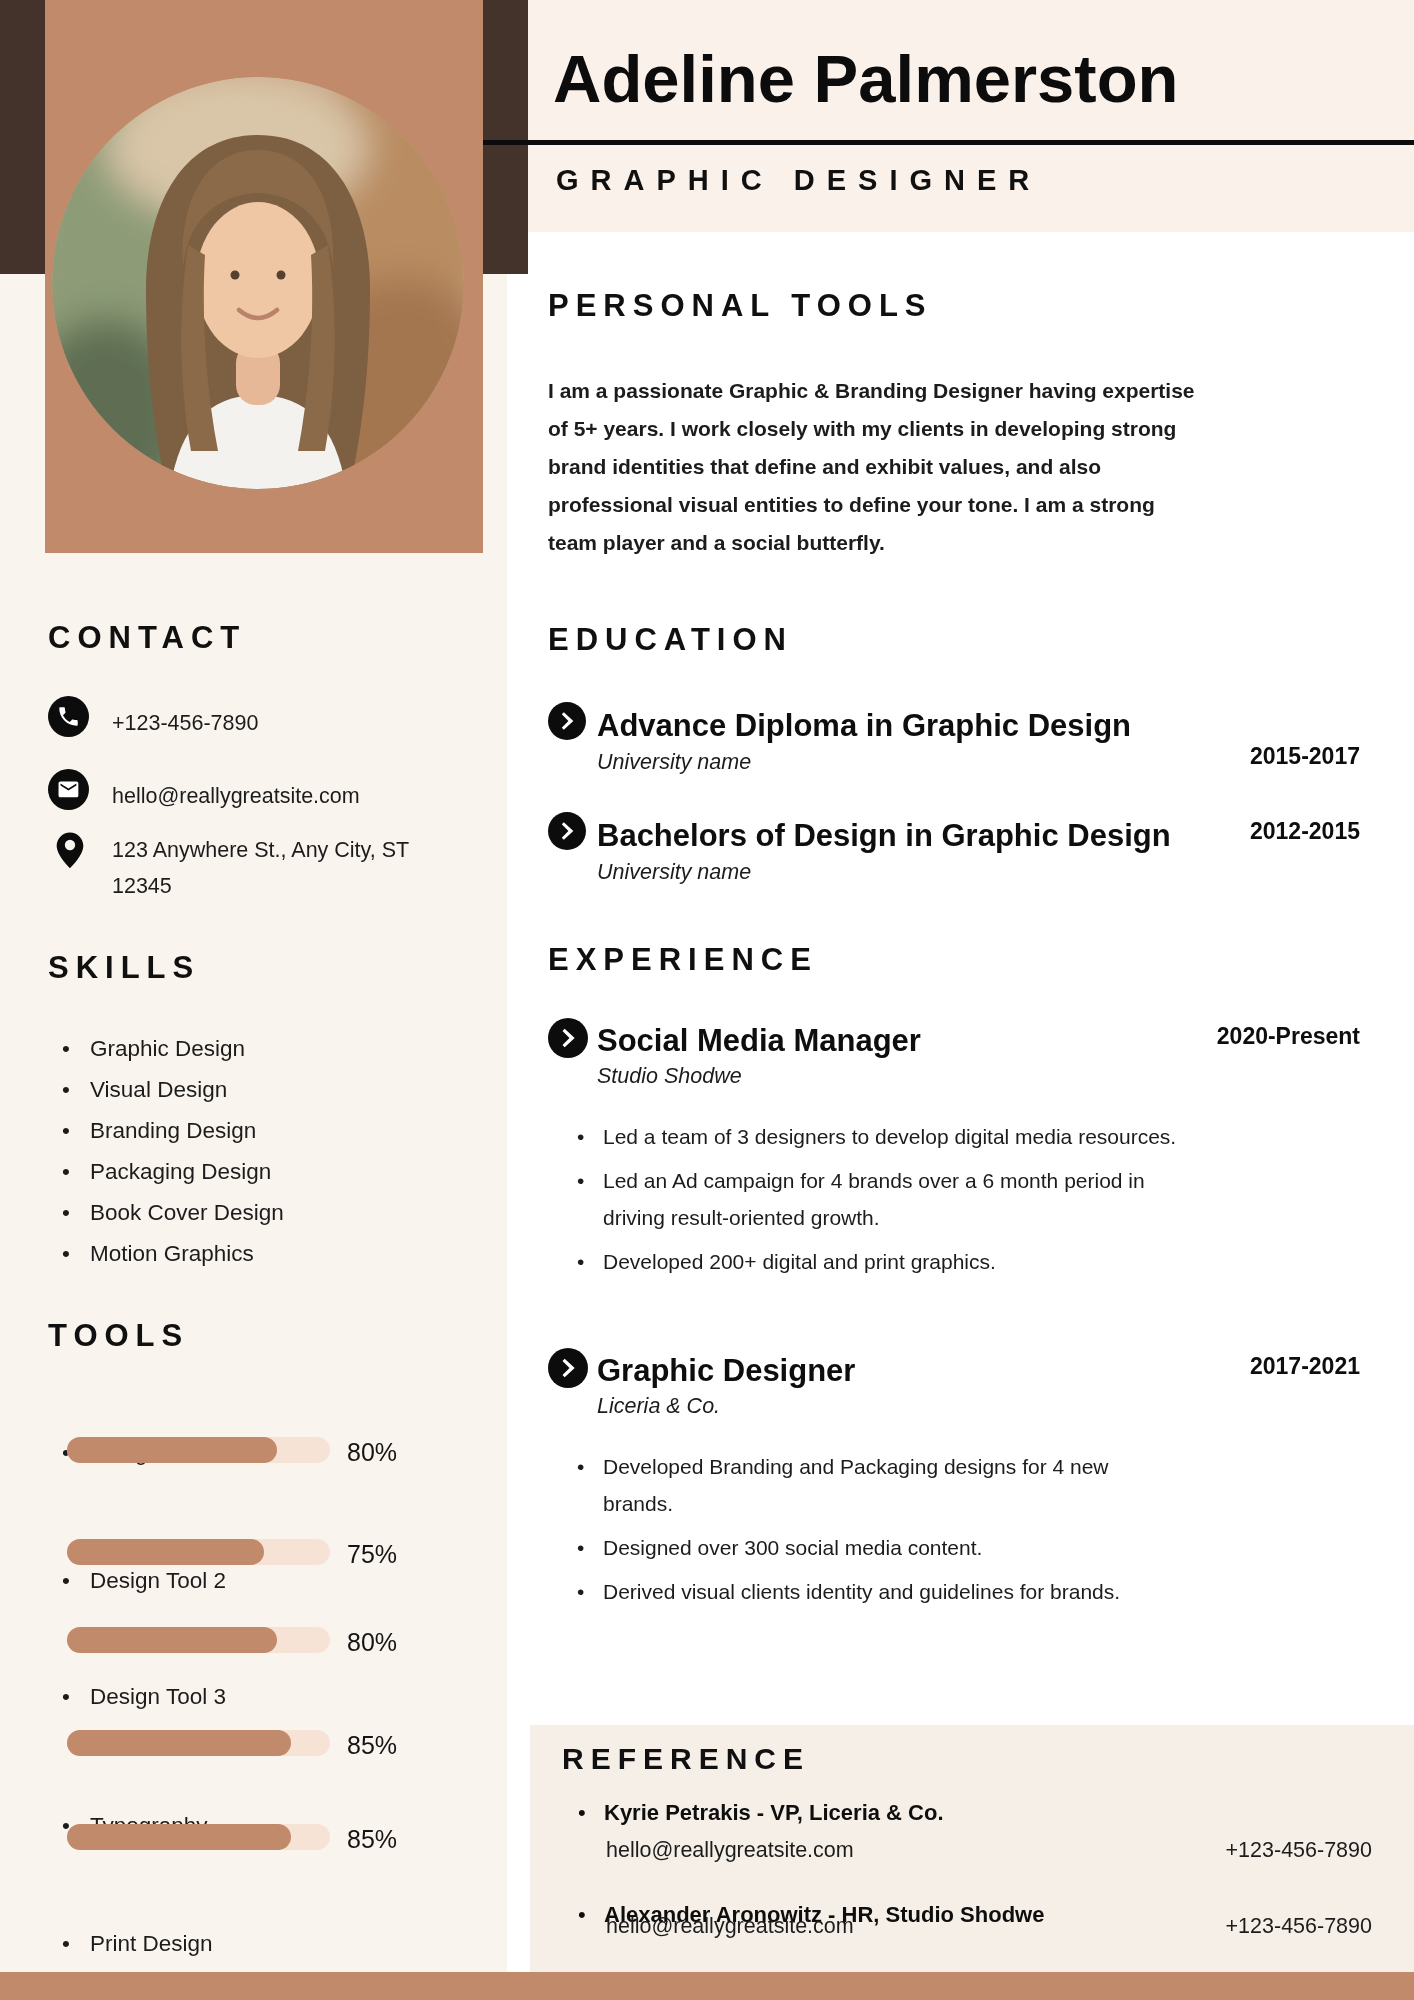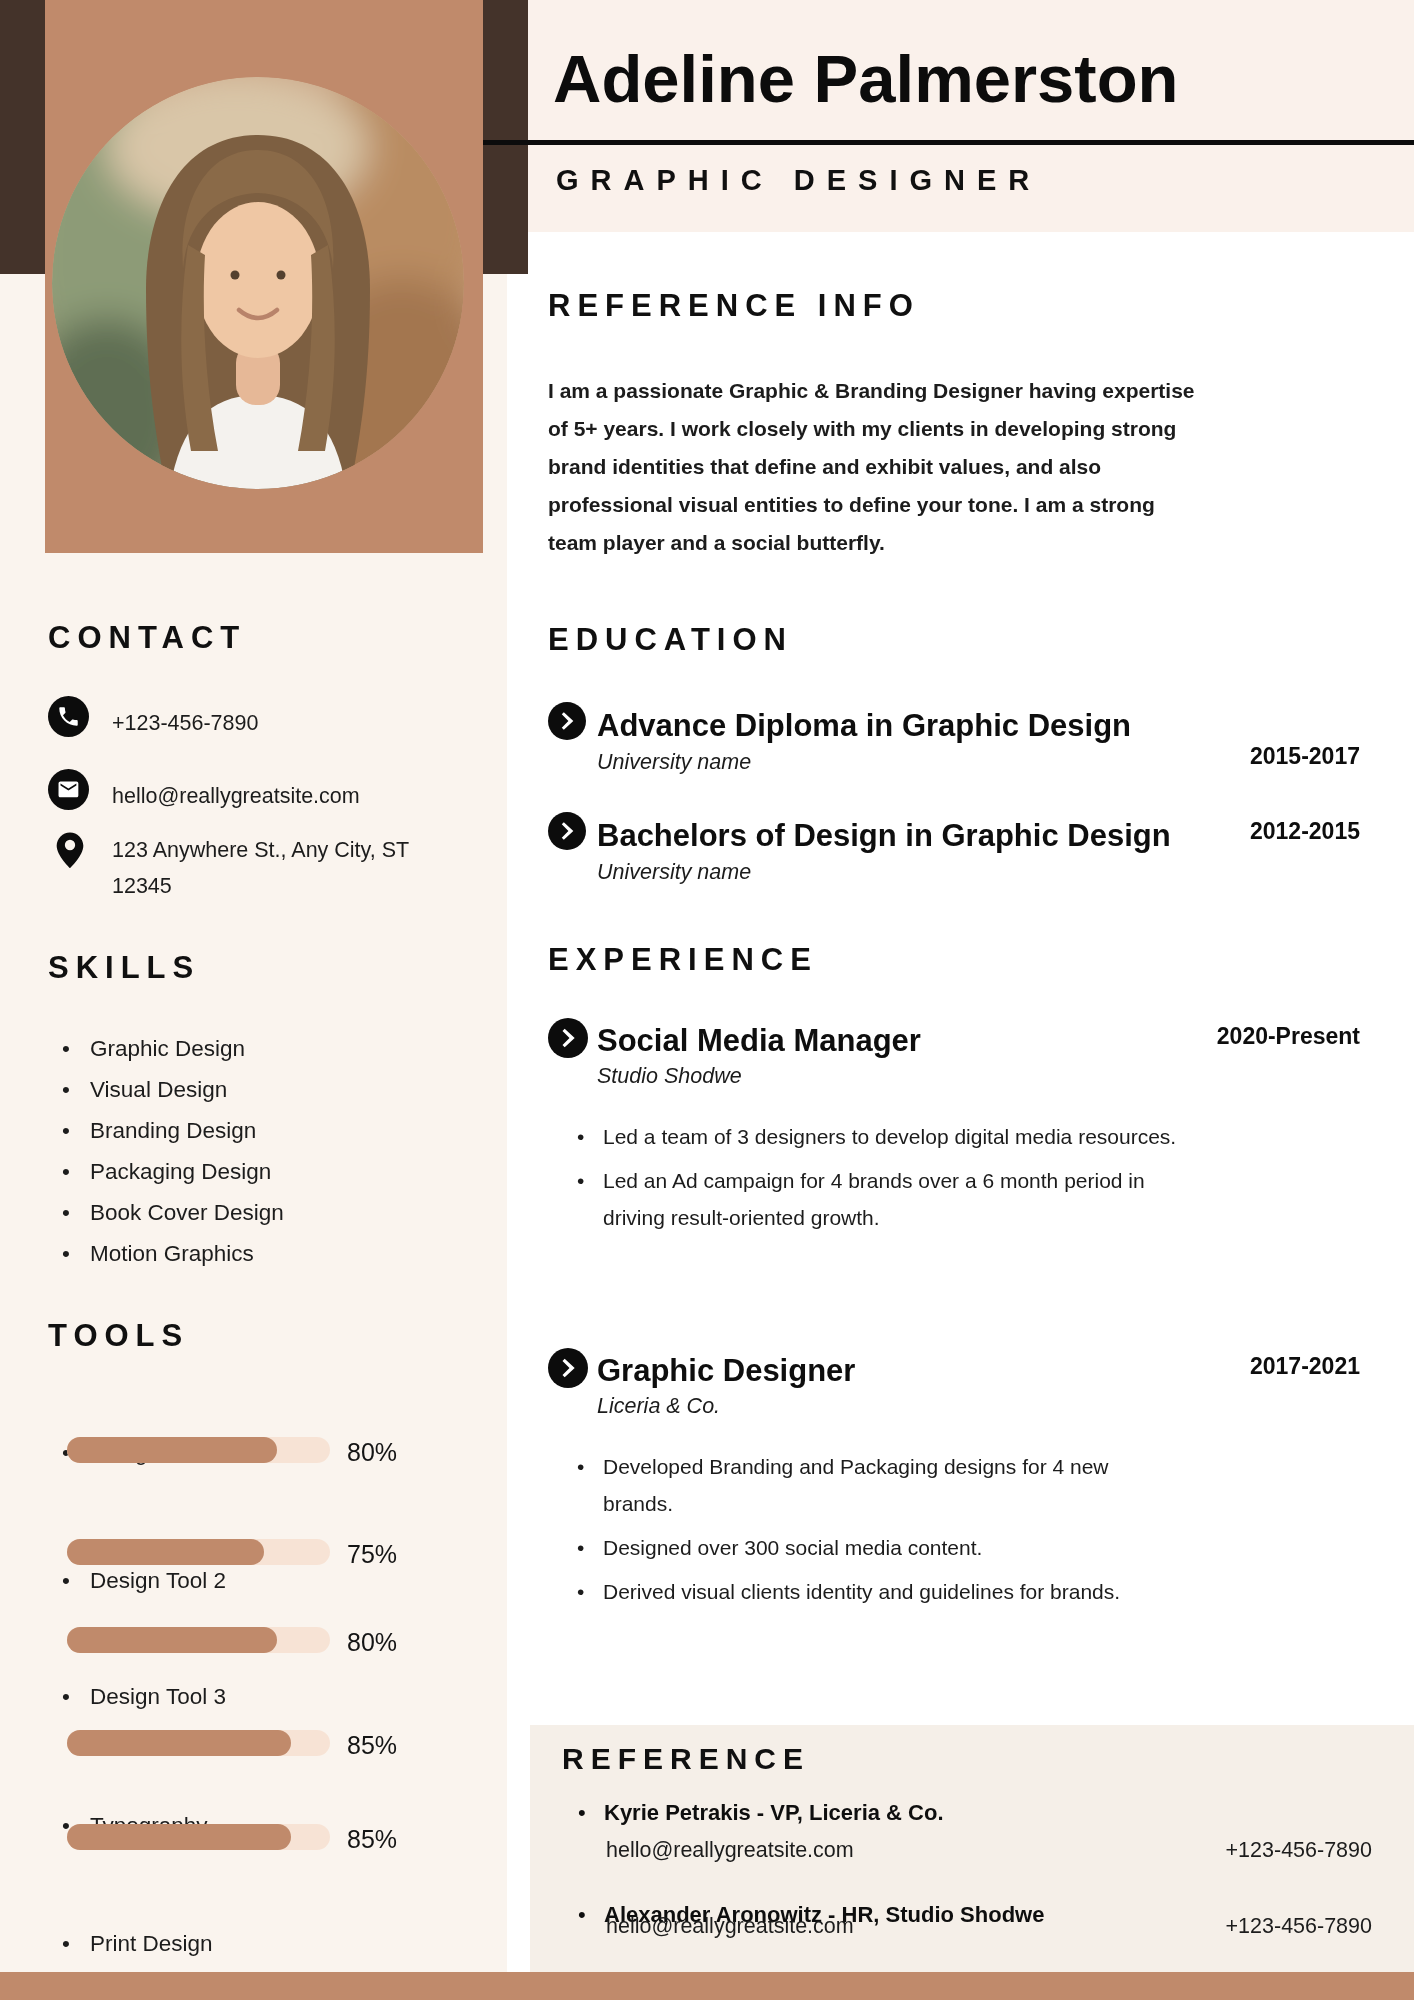--- a/index.html
+++ b/index.html
@@ -89,21 +89,21 @@
         <circle cx="229" cy="198" r="4.5" fill="#54412f"></circle>
         <path d="M187 233 Q206 249 225 233" stroke="#b8836a" stroke-width="4.5" fill="none" stroke-linecap="round"></path>
       </g>
     </svg>
   </div>
 
   <div class="abs name">Adeline Palmerston</div>
   <div class="abs name-rule"></div>
   <div class="abs role">GRAPHIC DESIGNER</div>
 
-  <div class="abs sec-h" style="left:548px;top:288px;">REFERENCE INFO</div>
+  <div class="abs sec-h" style="left:548px;top:288px;">PERSONAL TOOLS</div>
   <div class="abs para" style="left:548px;top:372px;width:660px;">I am a passionate Graphic &amp; Branding Designer having expertise of 5+ years.  I work closely with my clients in developing strong brand identities that define and exhibit values, and also professional visual entities to define your tone. I am a strong team player and a social butterfly.</div>
 
   <div class="abs sec-h" style="left:548px;top:622px;">EDUCATION</div>
 
   <svg class="abs chev" style="left:548px;top:702px;" viewBox="0 0 24 24">
     <circle cx="12" cy="12" r="12" fill="#0c0c0c"></circle>
     <path d="M10 6.5 L8.7 7.8 L12.9 12 L8.7 16.2 L10 17.5 L16 12 Z" fill="#ffffff"></path>
   </svg>
   <div class="abs item-title" style="left:597px;top:708px;">Advance Diploma in Graphic Design</div>
   <div class="abs item-sub" style="left:597px;top:750px;">University name</div>
@@ -122,20 +122,21 @@
   <svg class="abs chev" style="left:548px;top:1018px;width:40px;height:40px;" viewBox="0 0 24 24">
     <circle cx="12" cy="12" r="12" fill="#0c0c0c"></circle>
     <path d="M10 6.5 L8.7 7.8 L12.9 12 L8.7 16.2 L10 17.5 L16 12 Z" fill="#ffffff"></path>
   </svg>
   <div class="abs item-title" style="left:597px;top:1023px;">Social Media Manager</div>
   <div class="abs item-sub" style="left:597px;top:1064px;">Studio Shodwe</div>
   <div class="abs dates" style="left:1060px;top:1023px;">2020-Present</div>
   <ul class="abs blist" style="left:573px;top:1118px;width:610px;">
     <li>Led a team of 3 designers to develop digital media resources.</li>
     <li>Led an Ad campaign for 4 brands over a 6 month period in driving result-oriented growth.</li>
+    <li>Developed 200+ digital and print graphics.</li>
   </ul>
 
   <svg class="abs chev" style="left:548px;top:1348px;width:40px;height:40px;" viewBox="0 0 24 24">
     <circle cx="12" cy="12" r="12" fill="#0c0c0c"></circle>
     <path d="M10 6.5 L8.7 7.8 L12.9 12 L8.7 16.2 L10 17.5 L16 12 Z" fill="#ffffff"></path>
   </svg>
   <div class="abs item-title" style="left:597px;top:1353px;">Graphic Designer</div>
   <div class="abs item-sub" style="left:597px;top:1394px;">Liceria &amp; Co.</div>
   <div class="abs dates" style="left:1060px;top:1353px;">2017-2021</div>
   <ul class="abs blist" style="left:573px;top:1448px;width:610px;">

